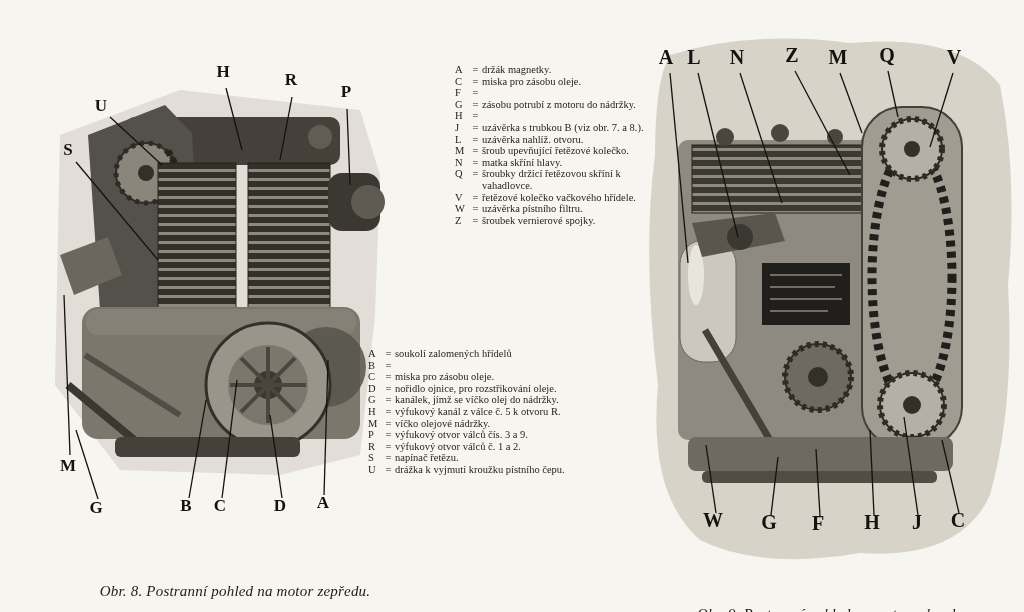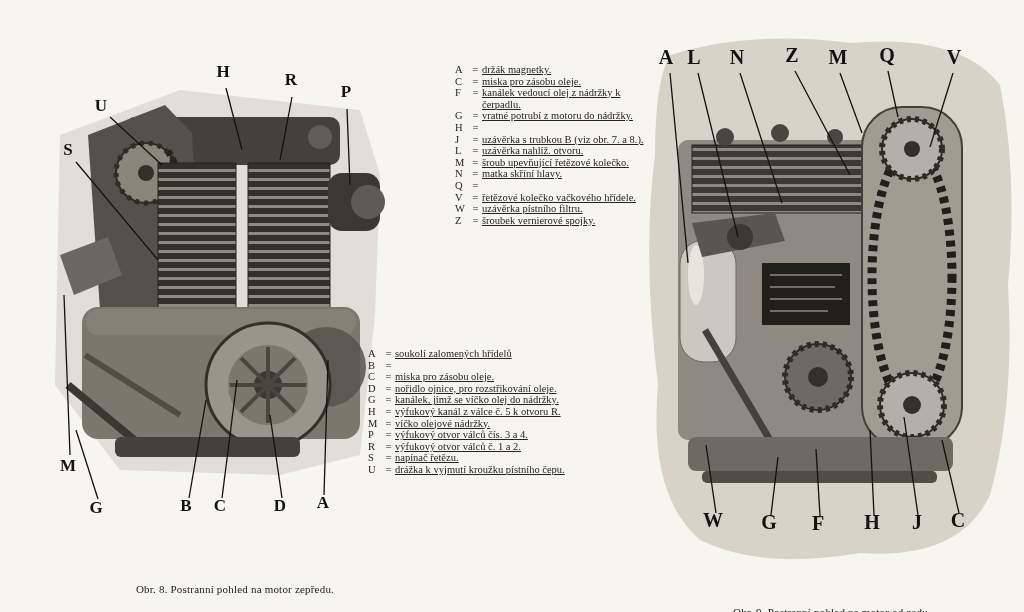--- a/index.html
+++ b/index.html
@@ -17,24 +17,24 @@
     font-weight:700; color:#14120f; font-family:"Liberation Serif", serif;
   }
   .left-fig .fig-label { font-size:17px; }
   .right-fig .fig-label { font-size:20px; }
   .legend {
     position:absolute; font-size:10.5px; line-height:11.6px; color:#262420;
   }
   .lrow { display:grid; grid-template-columns:14px 13px 1fr; }
   .lk { text-align:left; }
   .leq { text-align:center; }
-  .lt { text-align:left;text-decoration:underline; }
+  .lt { text-align:left; }
   .caption {
-    position:absolute; font-size:11px; text-align:center;
-    color:#1e1c18; letter-spacing:0.2px;
+    position:absolute; font-size:15px; text-align:center;
+    color:#1e1c18; letter-spacing:0.2px;font-style:italic;
   }
 </style>
 </head>
 <body>
 
 <div id="page">
 
   <div class="figwrap left-fig" style="left:30px; top:55px; width:410px; height:475px;">
     <svg width="410" height="475" viewBox="0 0 410 475">
       <defs>
@@ -182,26 +182,25 @@
         <span class="lt">držák magnetky.</span>
       </div>
     <div class="lrow">
         <span class="lk">C</span>
         <span class="leq">=</span>
         <span class="lt">miska pro zásobu oleje.</span>
       </div>
     <div class="lrow">
         <span class="lk">F</span>
         <span class="leq">=</span>
-        <span class="lt">kanálek vedoucí olej z nádržky k čerpadlu.</span>
       </div>
     <div class="lrow">
         <span class="lk">G</span>
         <span class="leq">=</span>
-        <span class="lt">vratné potrubí z motoru do nádržky.</span>
+        <span class="lt">zásobu potrubí z motoru do nádržky.</span>
       </div>
     <div class="lrow">
         <span class="lk">H</span>
         <span class="leq">=</span>
       </div>
     <div class="lrow">
         <span class="lk">J</span>
         <span class="leq">=</span>
         <span class="lt">uzávěrka s trubkou B (viz obr. 7. a 8.).</span>
       </div>
@@ -216,20 +215,21 @@
         <span class="lt">šroub upevňující řetězové kolečko.</span>
       </div>
     <div class="lrow">
         <span class="lk">N</span>
         <span class="leq">=</span>
         <span class="lt">matka skříní hlavy.</span>
       </div>
     <div class="lrow">
         <span class="lk">Q</span>
         <span class="leq">=</span>
+        <span class="lt">šroubky držící řetězovou skříní k vahadlovce.</span>
       </div>
     <div class="lrow">
         <span class="lk">V</span>
         <span class="leq">=</span>
         <span class="lt">řetězové kolečko vačkového hřídele.</span>
       </div>
     <div class="lrow">
         <span class="lk">W</span>
         <span class="leq">=</span>
         <span class="lt">uzávěrka pístního filtru.</span>
@@ -272,21 +272,21 @@
         <span class="lt">výfukový kanál z válce č. 5 k otvoru R.</span>
       </div>
     <div class="lrow">
         <span class="lk">M</span>
         <span class="leq">=</span>
         <span class="lt">víčko olejové nádržky.</span>
       </div>
     <div class="lrow">
         <span class="lk">P</span>
         <span class="leq">=</span>
-        <span class="lt">výfukový otvor válců čís. 3 a 4.</span>
+        <span class="lt">výfukový otvor válců čís. 3 a 9.</span>
       </div>
     <div class="lrow">
         <span class="lk">R</span>
         <span class="leq">=</span>
         <span class="lt">výfukový otvor válců č. 1 a 2.</span>
       </div>
     <div class="lrow">
         <span class="lk">S</span>
         <span class="leq">=</span>
         <span class="lt">napínač řetězu.</span>

